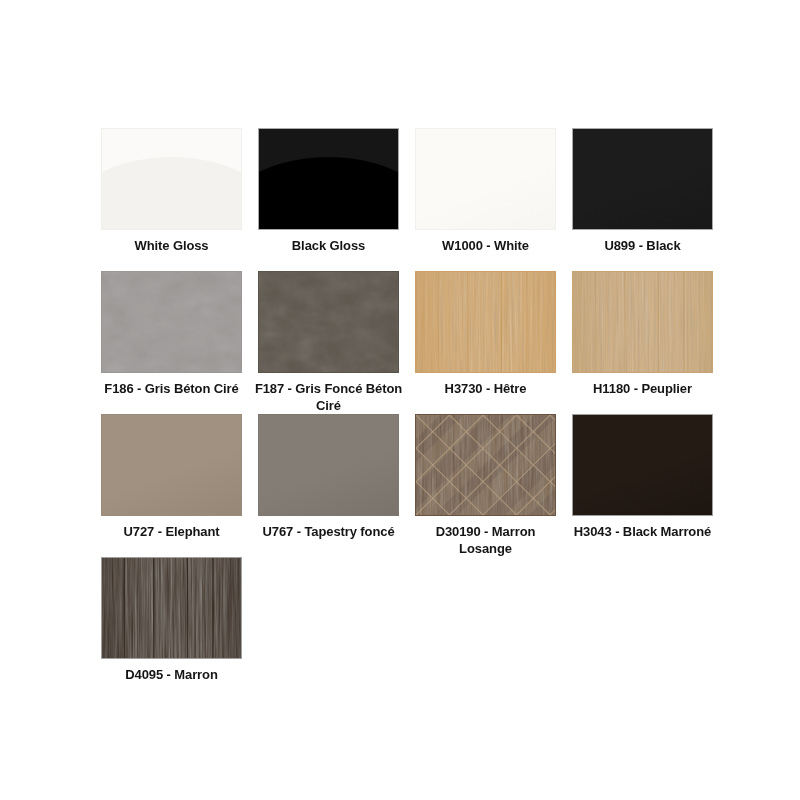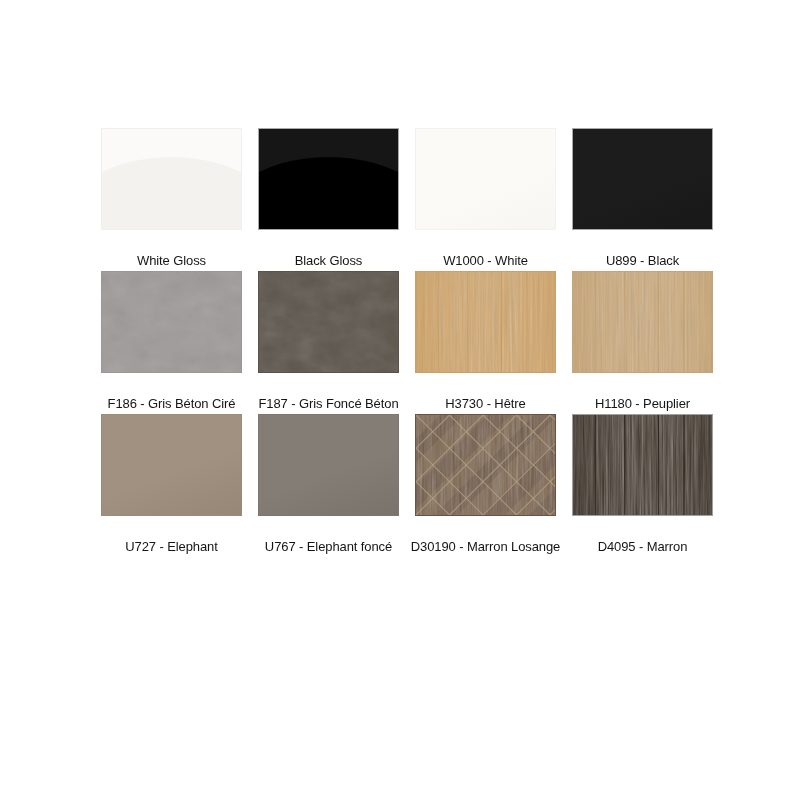--- a/index.html
+++ b/index.html
@@ -51,26 +51,26 @@
   .swatch-chip .gloss {
     position: absolute;
     left: -40%;
     top: 28%;
     width: 180%;
     height: 150%;
     border-radius: 50% 50% 0 0 / 60% 60% 0 0;
   }
 
   .swatch-label {
-    margin-top: 22px;
+    margin-top: 7px;
     width: 150px;
     text-align: center;
     font-size: 13px;
     line-height: 17px;
-    font-weight: normal;
+    font-weight: bold;
     color: #151515;
     letter-spacing: -0.1px;
   }
 </style>
 </head>
 <body style="background: rgb(255, 255, 255);">
 
 <div id="swatch-grid">
     <div class="swatch-cell">
       <div class="swatch-chip" style="background: rgb(251, 250, 248); border: 1px solid rgb(241, 239, 236);">
@@ -193,21 +193,21 @@
     <div class="swatch-cell">
       <div class="swatch-chip" style="background: rgb(160, 145, 129); border: 1px solid rgb(154, 139, 123);">
         <div class="tex" style="background: linear-gradient(160deg, rgb(160, 145, 129) 0%, rgb(160, 145, 129) 55%, rgb(150, 135, 118) 100%);"></div>
       </div>
       <div class="swatch-label">U727 - Elephant</div>
     </div>
     <div class="swatch-cell">
       <div class="swatch-chip" style="background: rgb(132, 125, 118); border: 1px solid rgb(126, 119, 112);">
         <div class="tex" style="background: linear-gradient(160deg, rgb(132, 125, 118) 0%, rgb(132, 125, 118) 55%, rgb(122, 115, 108) 100%);"></div>
       </div>
-      <div class="swatch-label">U767 - Elephant foncé</div>
+      <div class="swatch-label">U767 - Tapestry foncé</div>
     </div>
     <div class="swatch-cell">
       <div class="swatch-chip" style="background: rgb(110, 88, 69); border: 1px solid rgb(106, 84, 65);">
         <div class="tex"><svg width="100%" height="100%" preserveAspectRatio="none" viewBox="0 0 141 102">
             <defs>
               <filter id="pf13">
                 <feTurbulence type="fractalNoise" baseFrequency="0.45 0.02" numOctaves="4" seed="178"></feTurbulence>
                 <feColorMatrix type="saturate" values="0"></feColorMatrix>
               </filter>
               <pattern id="dpf13" width="34" height="34" patternUnits="userSpaceOnUse" patternTransform="rotate(45)">
@@ -238,20 +238,26 @@
             <line x1="170" y1="0" x2="68" y2="102" stroke="#b9a184" stroke-width="1.1" opacity="0.75"></line>
             <line x1="204" y1="0" x2="306" y2="102" stroke="#b9a184" stroke-width="1.1" opacity="0.75"></line>
             <line x1="204" y1="0" x2="102" y2="102" stroke="#b9a184" stroke-width="1.1" opacity="0.75"></line>
             <line x1="238" y1="0" x2="340" y2="102" stroke="#b9a184" stroke-width="1.1" opacity="0.75"></line>
             <line x1="238" y1="0" x2="136" y2="102" stroke="#b9a184" stroke-width="1.1" opacity="0.75"></line>
           </svg></div>
       </div>
       <div class="swatch-label">D30190 - Marron Losange</div>
     </div>
     <div class="swatch-cell">
+      <div class="swatch-chip" style="background: rgb(36, 27, 21); border: 1px solid rgb(158, 158, 158);">
+        <div class="tex" style="background: linear-gradient(160deg, rgb(36, 27, 21) 0%, rgb(36, 27, 21) 55%, rgb(29, 21, 16) 100%);"></div>
+      </div>
+      <div class="swatch-label">H3043 - Black Marroné</div>
+    </div>
+    <div class="swatch-cell">
       <div class="swatch-chip" style="background: rgb(59, 46, 35); border: 1px solid rgb(160, 160, 160);">
         <div class="tex"><svg width="100%" height="100%" preserveAspectRatio="none" viewBox="0 0 141 102">
             <defs>
               <filter id="wf15">
                 <feTurbulence type="fractalNoise" baseFrequency="0.5 0.012" numOctaves="4" seed="170"></feTurbulence>
                 <feColorMatrix type="saturate" values="0"></feColorMatrix>
               </filter>
               <linearGradient id="gwf15" x1="0" y1="0" x2="1" y2="0">
                 <stop offset="0%" stop-color="#241a12" stop-opacity="0.35"></stop>
                 <stop offset="35%" stop-color="#3b2e23" stop-opacity="0"></stop>

